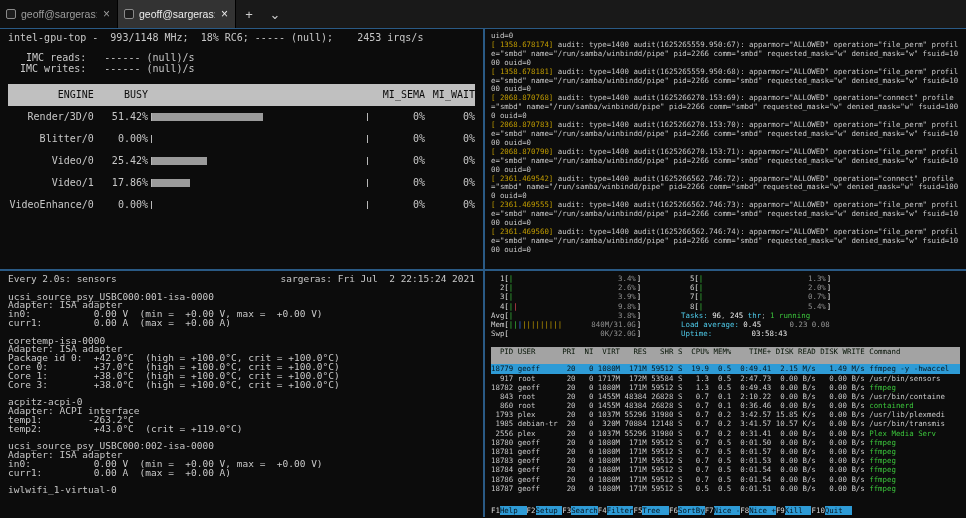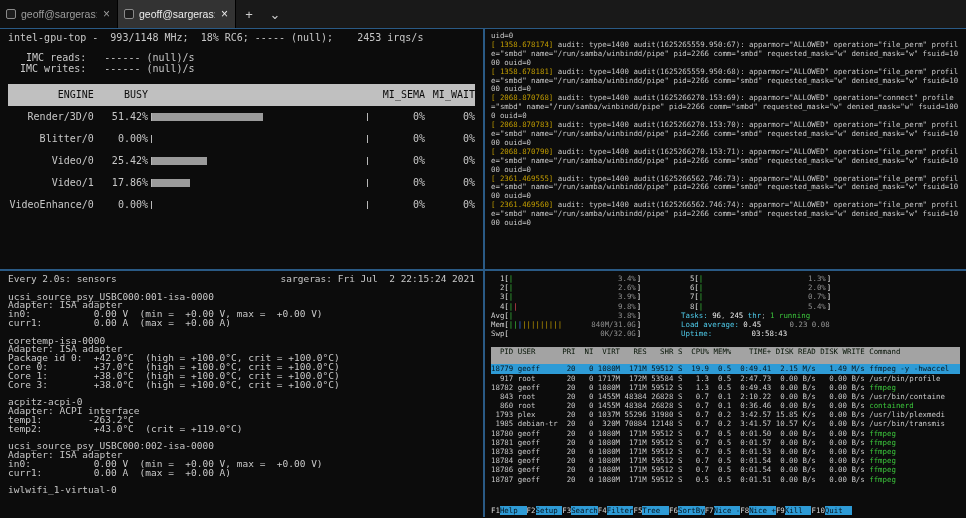--- a/index.html
+++ b/index.html
@@ -143,20 +143,21 @@
   </div>
 
   <div class="pane p-audit">
     <div>
         <div class="arec">uid=0</div>
         <div class="arec"><span class="ats">[ 1358.678174]</span><span> audit: type=1400 audit(1625265559.950:67): apparmor="ALLOWED" operation="file_perm" profile="smbd" name="/run/samba/winbindd/pipe" pid=2266 comm="smbd" requested_mask="w" denied_mask="w" fsuid=1000 ouid=0</span></div>
         <div class="arec"><span class="ats">[ 1358.678181]</span><span> audit: type=1400 audit(1625265559.950:68): apparmor="ALLOWED" operation="file_perm" profile="smbd" name="/run/samba/winbindd/pipe" pid=2266 comm="smbd" requested_mask="w" denied_mask="w" fsuid=1000 ouid=0</span></div>
         <div class="arec"><span class="ats">[ 2068.870768]</span><span> audit: type=1400 audit(1625266270.153:69): apparmor="ALLOWED" operation="connect" profile="smbd" name="/run/samba/winbindd/pipe" pid=2266 comm="smbd" requested_mask="w" denied_mask="w" fsuid=1000 ouid=0</span></div>
         <div class="arec"><span class="ats">[ 2068.870783]</span><span> audit: type=1400 audit(1625266270.153:70): apparmor="ALLOWED" operation="file_perm" profile="smbd" name="/run/samba/winbindd/pipe" pid=2266 comm="smbd" requested_mask="w" denied_mask="w" fsuid=1000 ouid=0</span></div>
         <div class="arec"><span class="ats">[ 2068.870790]</span><span> audit: type=1400 audit(1625266270.153:71): apparmor="ALLOWED" operation="file_perm" profile="smbd" name="/run/samba/winbindd/pipe" pid=2266 comm="smbd" requested_mask="w" denied_mask="w" fsuid=1000 ouid=0</span></div>
+        <div class="arec"><span class="ats">[ 2361.469542]</span><span> audit: type=1400 audit(1625266562.746:72): apparmor="ALLOWED" operation="connect" profile="smbd" name="/run/samba/winbindd/pipe" pid=2266 comm="smbd" requested_mask="w" denied_mask="w" fsuid=1000 ouid=0</span></div>
         <div class="arec"><span class="ats">[ 2361.469555]</span><span> audit: type=1400 audit(1625266562.746:73): apparmor="ALLOWED" operation="file_perm" profile="smbd" name="/run/samba/winbindd/pipe" pid=2266 comm="smbd" requested_mask="w" denied_mask="w" fsuid=1000 ouid=0</span></div>
         <div class="arec"><span class="ats">[ 2361.469560]</span><span> audit: type=1400 audit(1625266562.746:74): apparmor="ALLOWED" operation="file_perm" profile="smbd" name="/run/samba/winbindd/pipe" pid=2266 comm="smbd" requested_mask="w" denied_mask="w" fsuid=1000 ouid=0</span></div>
       </div>
   </div>
 
   <div class="pane p-watch">
     <div class="whead">
       <span>Every 2.0s: sensors</span>
       <span>sargeras: Fri Jul  2 22:15:24 2021</span>
     </div>
@@ -215,26 +216,27 @@
           <span class="mcell-r"><span><span style="color: rgb(78, 201, 232);">Load average: </span><span style="color: rgb(232, 232, 232);">0.45 </span><span style="color: rgb(154, 154, 154); margin-left: 24px;">0.23 </span><span style="color: rgb(154, 154, 154);">0.08</span></span></span>
         </div>
         <div class="mrow">
           <span class="mcell-l"><span><span class="mlabel">Swp</span><span class="br">[</span><span class="minner"><span class="mval">0K/32.0G</span></span><span class="br">]</span></span></span>
           <span class="mcell-r"><span><span style="color: rgb(78, 201, 232);">Uptime: </span><span style="color: rgb(232, 232, 232); padding-left: 35px;">03:58:43</span></span></span>
         </div>
       </div>
     <div class="phead">  PID USER      PRI  NI  VIRT   RES   SHR S  CPU% MEM%    TIME+ DISK READ DISK WRITE Command</div>
     <div>
         <div class="prow sel"><span>18779 geoff      20   0 1080M  171M 59512 S  19.9  0.5  0:49.41  2.15 M/s   1.49 M/s </span><span class="pcmd pcmd-green">ffmpeg -y -hwaccel</span></div>
-        <div class="prow"><span>  917 root       20   0 1717M  172M 53584 S   1.3  0.5  2:47.73  0.00 B/s   0.00 B/s </span><span class="pcmd">/usr/bin/profile</span></div>
+        <div class="prow"><span>  917 root       20   0 1717M  172M 53584 S   1.3  0.5  2:47.73  0.00 B/s   0.00 B/s </span><span class="pcmd">/usr/bin/sensors</span></div>
         <div class="prow"><span>18782 geoff      20   0 1080M  171M 59512 S   1.3  0.5  0:49.43  0.00 B/s   0.00 B/s </span><span class="pcmd pcmd-green">ffmpeg</span></div>
         <div class="prow"><span>  843 root       20   0 1455M 48384 26828 S   0.7  0.1  2:10.22  0.00 B/s   0.00 B/s </span><span class="pcmd">/usr/bin/containe</span></div>
         <div class="prow"><span>  860 root       20   0 1455M 48384 26828 S   0.7  0.1  0:36.46  0.00 B/s   0.00 B/s </span><span class="pcmd pcmd-green">containerd</span></div>
         <div class="prow"><span> 1793 plex       20   0 1037M 55296 31980 S   0.7  0.2  3:42.57 15.85 K/s   0.00 B/s </span><span class="pcmd">/usr/lib/plexmedi</span></div>
         <div class="prow"><span> 1985 debian-tr  20   0  320M 70884 12148 S   0.7  0.2  3:41.57 10.57 K/s   0.00 B/s </span><span class="pcmd">/usr/bin/transmis</span></div>
+        <div class="prow"><span> 2556 plex       20   0 1037M 55296 31980 S   0.7  0.2  0:31.41  0.00 B/s   0.00 B/s </span><span class="pcmd pcmd-green">Plex Media Serv</span></div>
         <div class="prow"><span>18780 geoff      20   0 1080M  171M 59512 S   0.7  0.5  0:01.50  0.00 B/s   0.00 B/s </span><span class="pcmd pcmd-green">ffmpeg</span></div>
         <div class="prow"><span>18781 geoff      20   0 1080M  171M 59512 S   0.7  0.5  0:01.57  0.00 B/s   0.00 B/s </span><span class="pcmd pcmd-green">ffmpeg</span></div>
         <div class="prow"><span>18783 geoff      20   0 1080M  171M 59512 S   0.7  0.5  0:01.53  0.00 B/s   0.00 B/s </span><span class="pcmd pcmd-green">ffmpeg</span></div>
         <div class="prow"><span>18784 geoff      20   0 1080M  171M 59512 S   0.7  0.5  0:01.54  0.00 B/s   0.00 B/s </span><span class="pcmd pcmd-green">ffmpeg</span></div>
         <div class="prow"><span>18786 geoff      20   0 1080M  171M 59512 S   0.7  0.5  0:01.54  0.00 B/s   0.00 B/s </span><span class="pcmd pcmd-green">ffmpeg</span></div>
         <div class="prow"><span>18787 geoff      20   0 1080M  171M 59512 S   0.5  0.5  0:01.51  0.00 B/s   0.00 B/s </span><span class="pcmd pcmd-green">ffmpeg</span></div>
       </div>
     <div class="fbar"><span class="fitem"><span class="fk">F1</span><span class="fl">Help  </span></span><span class="fitem"><span class="fk">F2</span><span class="fl">Setup </span></span><span class="fitem"><span class="fk">F3</span><span class="fl">Search</span></span><span class="fitem"><span class="fk">F4</span><span class="fl">Filter</span></span><span class="fitem"><span class="fk">F5</span><span class="fl">Tree  </span></span><span class="fitem"><span class="fk">F6</span><span class="fl">SortBy</span></span><span class="fitem"><span class="fk">F7</span><span class="fl">Nice -</span></span><span class="fitem"><span class="fk">F8</span><span class="fl">Nice +</span></span><span class="fitem"><span class="fk">F9</span><span class="fl">Kill  </span></span><span class="fitem"><span class="fk">F10</span><span class="fl">Quit  </span></span></div>
   </div>
 </div>

